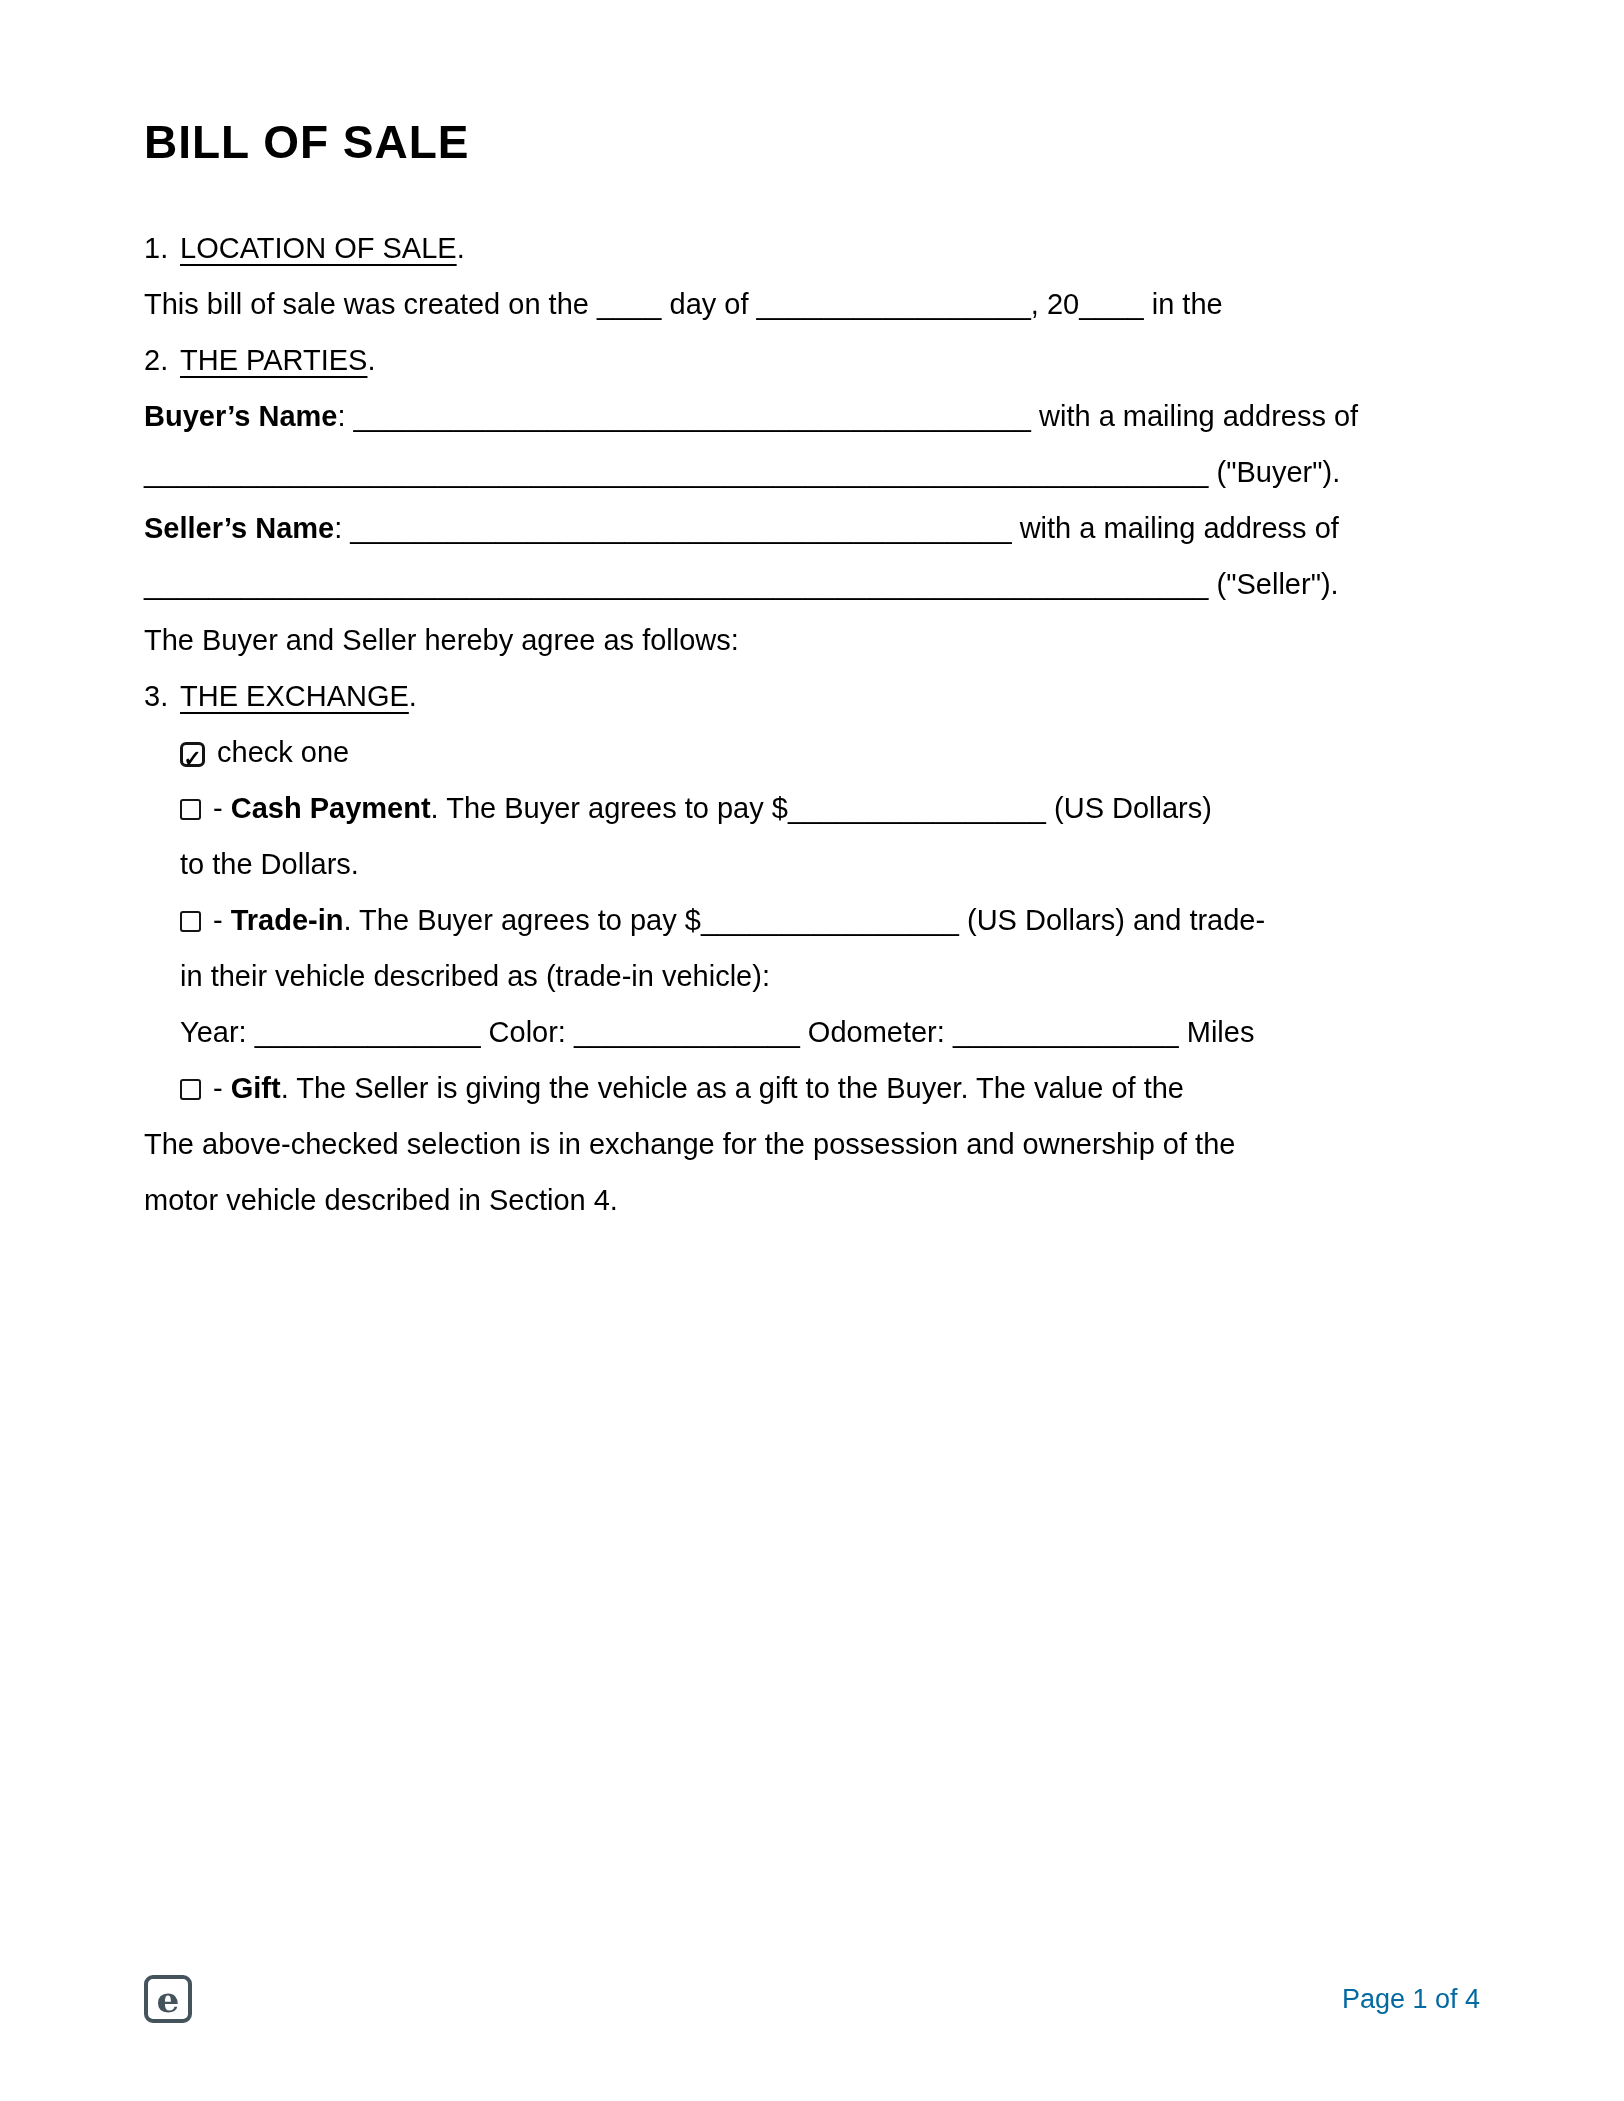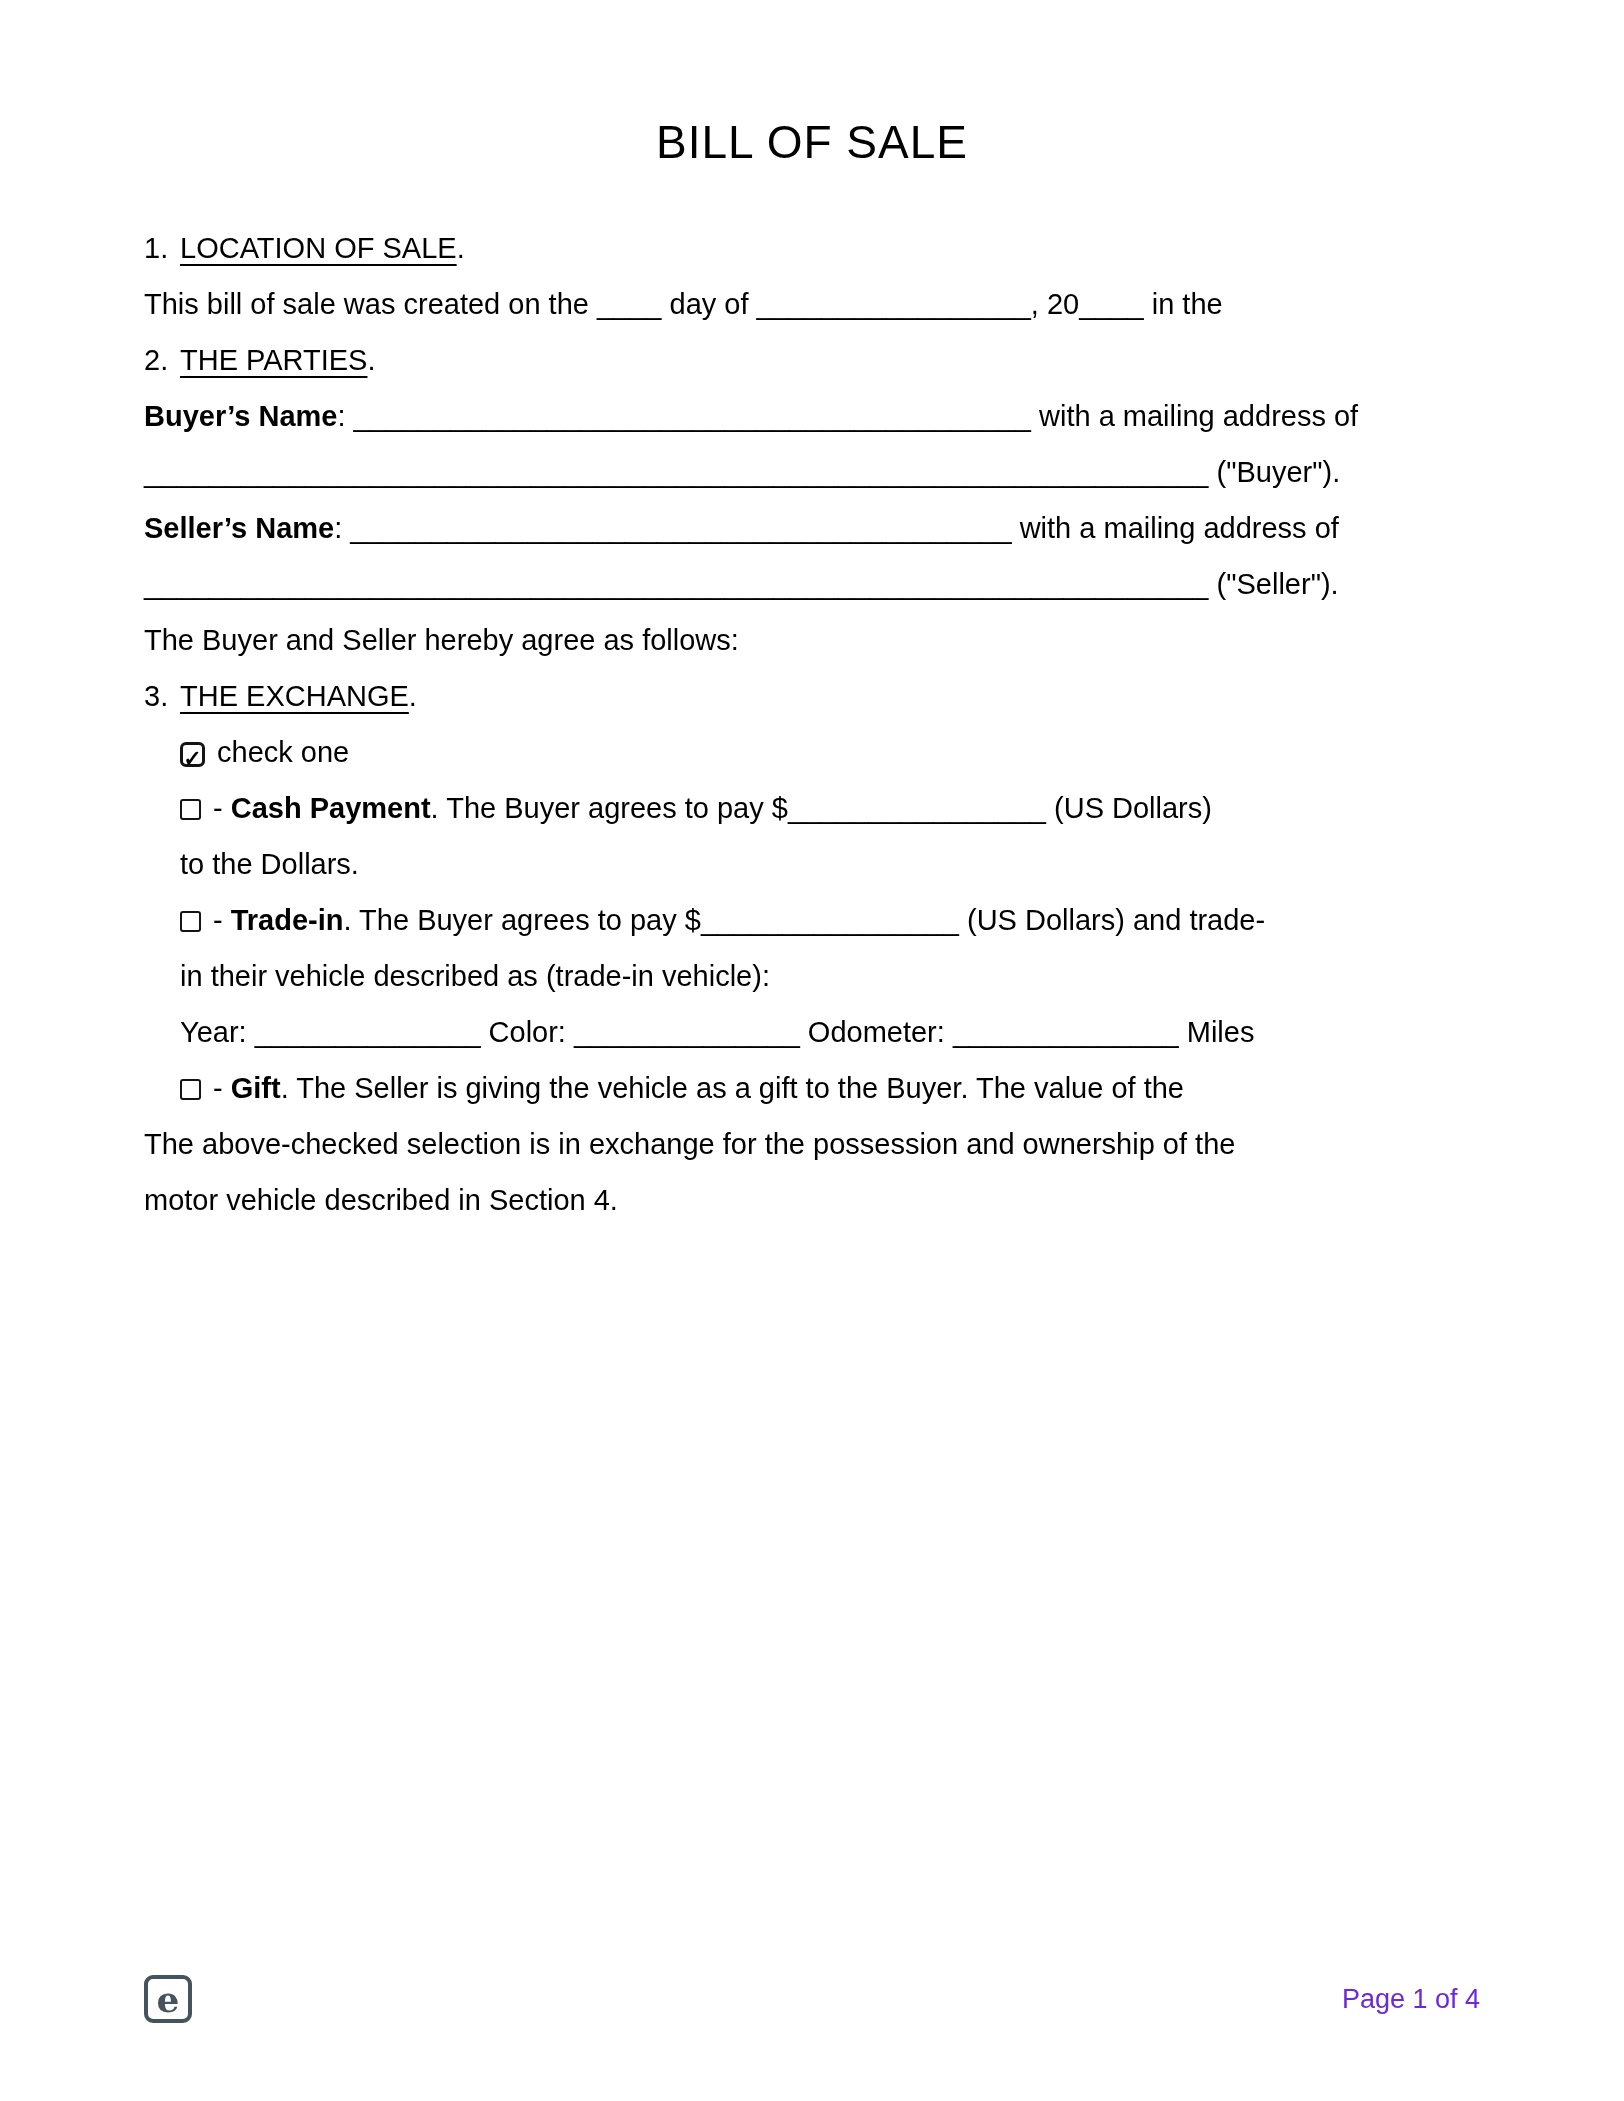--- a/index.html
+++ b/index.html
@@ -14,22 +14,22 @@
     font-family: "Liberation Sans", sans-serif;
     font-size: 29px;
     overflow: hidden;
   }
   .content {
     padding: 112px 144px 0 144px;
   }
   .title {
     font-size: 46px;
     line-height: 60px;
-    font-weight: normal;
-    text-align: center;
+    font-weight: bold;
+    text-align: left;
     margin: 0 0 48px 0;
     letter-spacing: 1px;
   }
   .line {
     line-height: 56px;
     white-space: nowrap;
   }
   .num {
     display: inline-block;
     width: 36px;
@@ -85,21 +85,21 @@
   }
   .logo-e {
     font-family: "DejaVu Serif", serif;
     font-weight: bold;
     font-size: 36px;
     line-height: 36px;
     color: #45535c;
   }
   .pagenum {
     font-size: 27px;
-    color: #6d28d9;
+    color: #0369a1;
   }
 </style>
 </head>
 <body>
 
 <div class="page">
   <div class="content">
 
     <h1 class="title">BILL OF SALE</h1>
 

